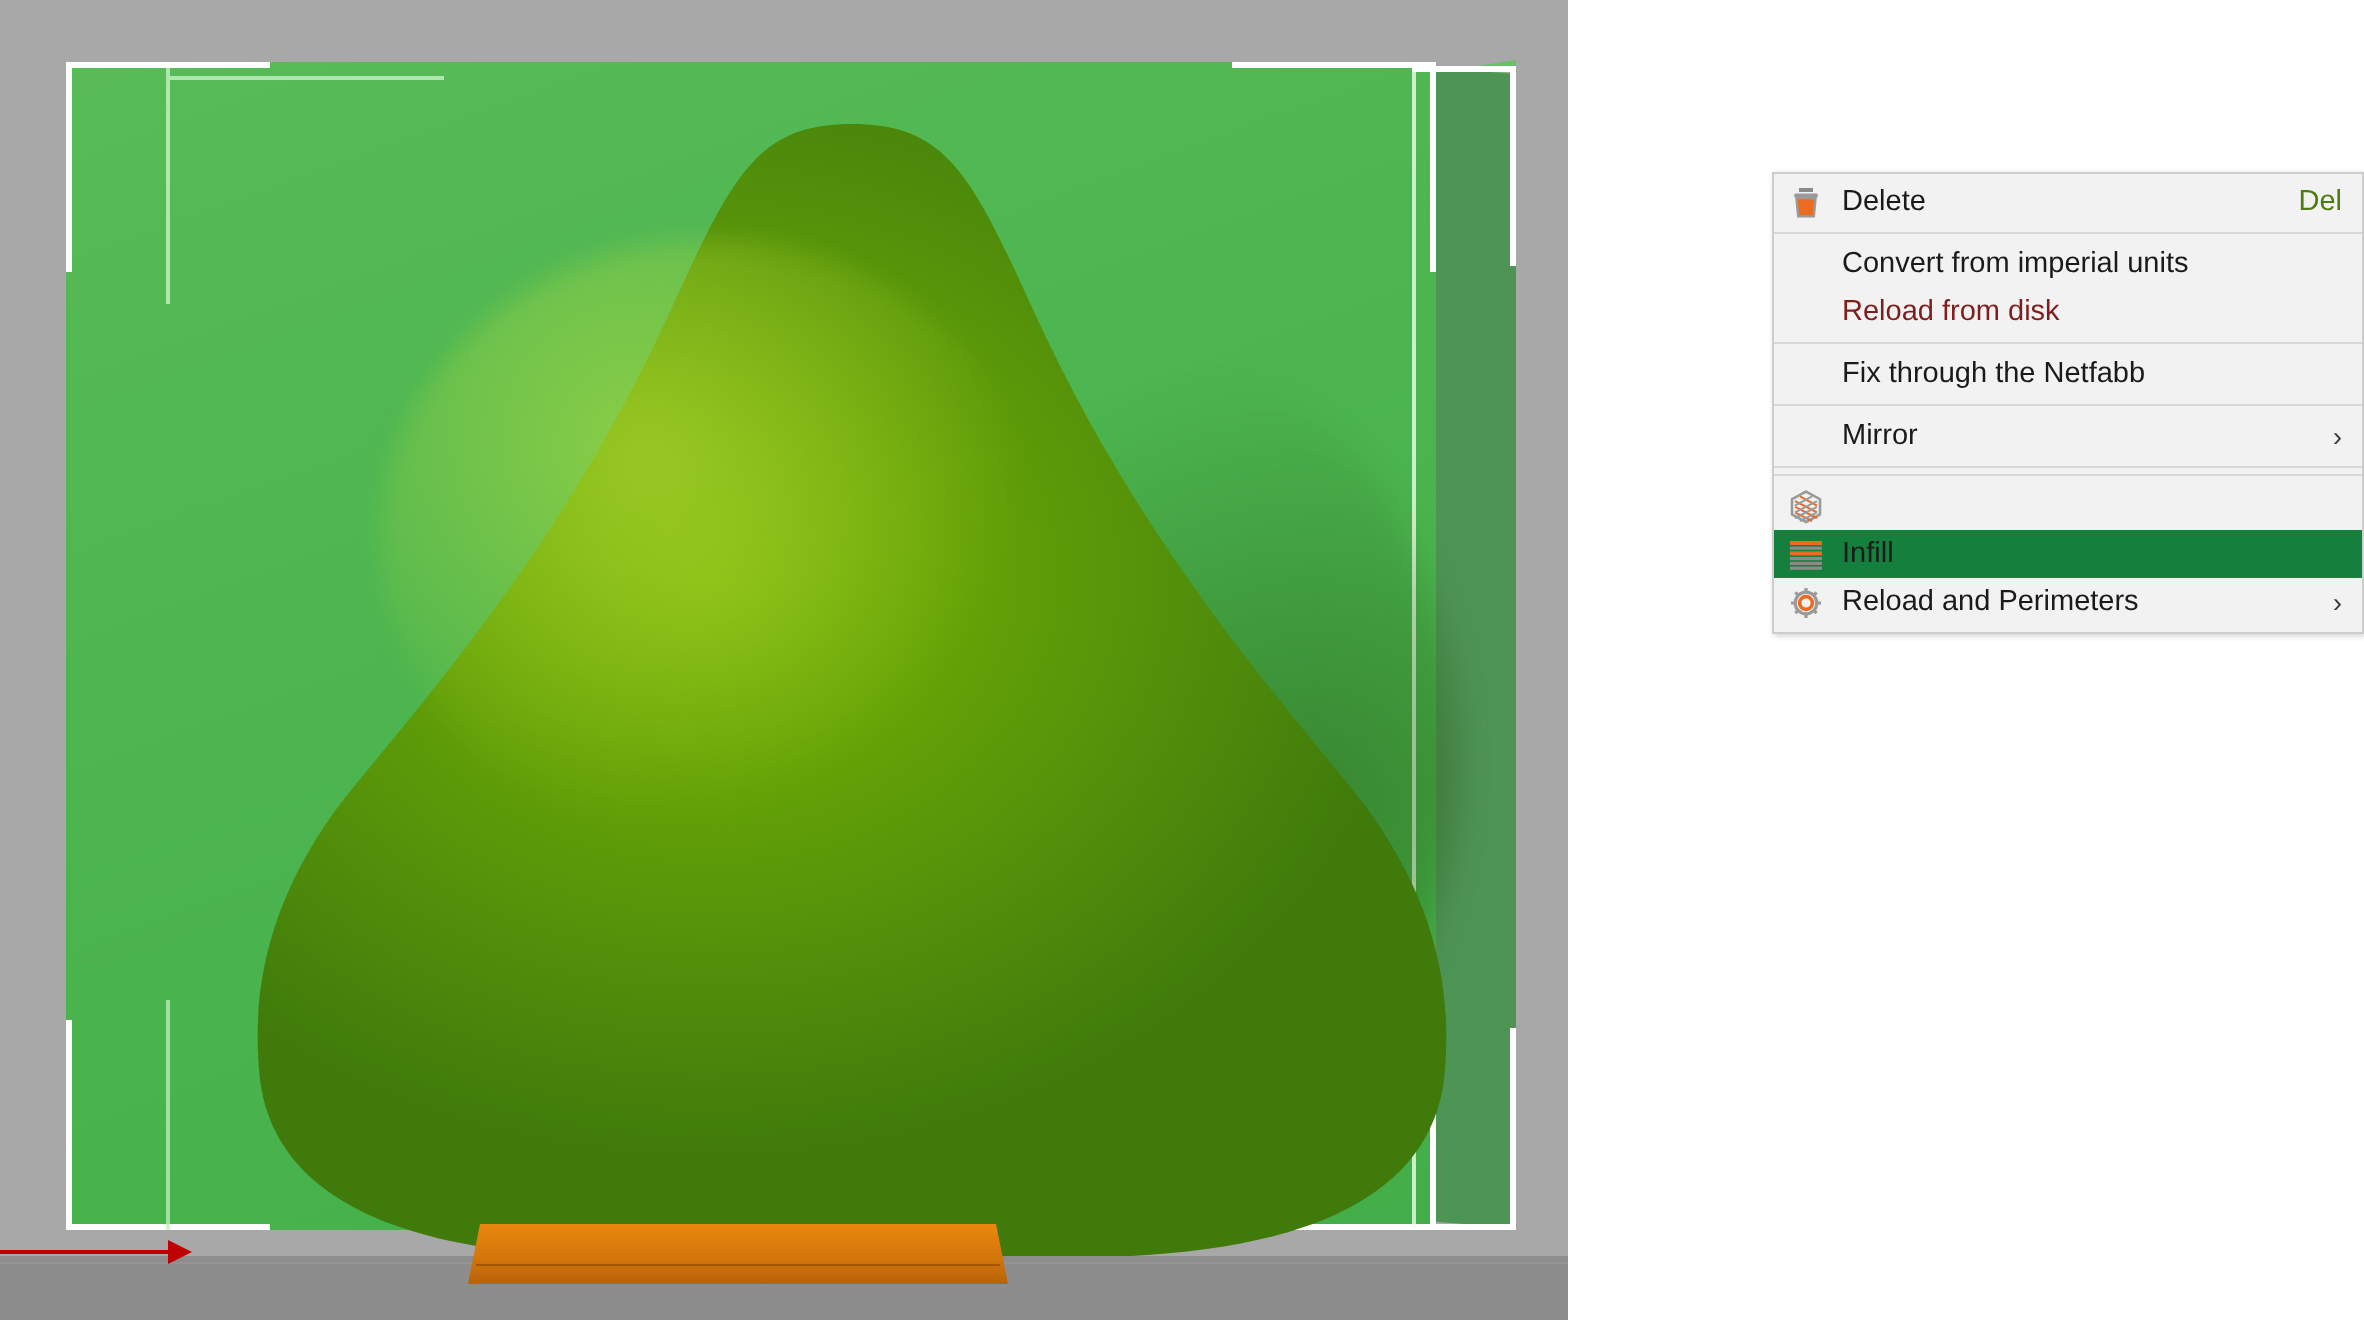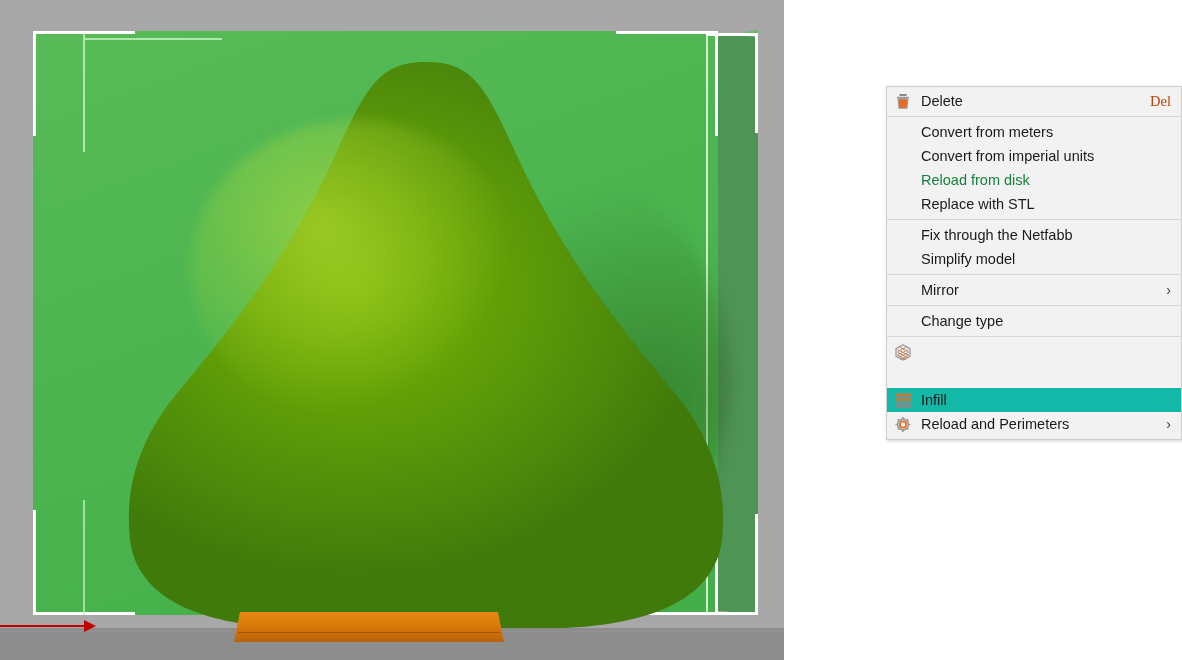--- a/index.html
+++ b/index.html
@@ -83,25 +83,25 @@
   #right { position: absolute; left: 784px; top: 0; width: 398px; height: 660px; background:#ffffff; }
   .splitter { position: absolute; left: 784px; top: 0; width: 6px; height: 660px; background:#f0f0f0; border-left:1px solid #cfcfcf; }
 
   
   #ctxmenu {
     position:absolute; left:886px; top:86px; width:296px; background:#f2f2f2;
     border:1px solid #cdcdcd; box-shadow: 1px 1px 3px rgba(0,0,0,.18);
     padding: 2px 0 3px 0;
   }
   .mi { position:relative; height:24px; display:flex; align-items:center; font-size:14.5px; color:#1a1a1a; }
-  .mi.hl { background:#14b8a6;margin-top:24px; }
-  .mi.disabled { color:#15803d; }
+  .mi.hl { background:#15803d; }
+  .mi.disabled { color:#7f1d1d; }
   .mi .mi-ico { position:absolute; left:6px; top:3px; width:20px; height:19px; }
   .mi .mi-text { position:absolute; left:34px; white-space:nowrap; }
-  .mi .mi-accel { position:absolute; right:10px; color:#c2410c;font-family:Liberation Serif, serif; }
+  .mi .mi-accel { position:absolute; right:10px; color:#4d7c0f; }
   .mi .mi-arrow { position:absolute; right:10px; top:4px; color:#3a3a3a; font-size:14px; }
   .msep { height:1px; background:#d8d8d8; margin:3px 0 3px 34px; }
   .msep.full { margin-left:0; }
 </style>
 </head>
 <body>
 
 <div id="app">
 
   <div id="viewport">
@@ -161,53 +161,41 @@
             <path d="M5.2 7 h9.6 l-.9 9.2 h-7.8 Z" fill="#ed6b21" stroke="#9a9a9a" stroke-width="1.2"></path>
           </svg>
       </span>
       <span class="mi-text">Delete</span>
       <span class="mi-accel">Del</span>
     </div>
 
     <div class="msep full"></div>
 
     <div class="mi">
-      <span class="mi-text">Convert from meters</span>
-    </div>
-    <div class="mi">
       <span class="mi-text">Convert from imperial units</span>
     </div>
     <div class="mi disabled">
       <span class="mi-text">Reload from disk</span>
     </div>
-    <div class="mi">
-      <span class="mi-text">Replace with STL</span>
-    </div>
 
     <div class="msep full"></div>
 
     <div class="mi">
       <span class="mi-text">Fix through the Netfabb</span>
-    </div>
-    <div class="mi">
-      <span class="mi-text">Simplify model</span>
     </div>
 
     <div class="msep full"></div>
 
     <div class="mi">
       <span class="mi-text">Mirror</span>
       <span class="mi-arrow">›</span>
     </div>
 
     <div class="msep full"></div>
 
-    <div class="mi">
-      <span class="mi-text">Change type</span>
-    </div>
 
     <div class="msep full"></div>
 
     <div class="mi">
       <span class="mi-ico">
         <svg width="20" height="19" viewBox="0 0 20 19">
             <path d="M10 1.8 L17 5.6 V13.2 L10 17 L3 13.2 V5.6 Z" fill="none" stroke="#9a9a9a" stroke-width="1.3"></path>
             <g stroke="#ed6b21" stroke-width="1">
               <path d="M4.5 6.6 L15.5 12.2M4.5 9.4 L15.5 15M4.5 12.2 L13 16.6M7 4.2 L15.5 8.8"></path>
             </g>

